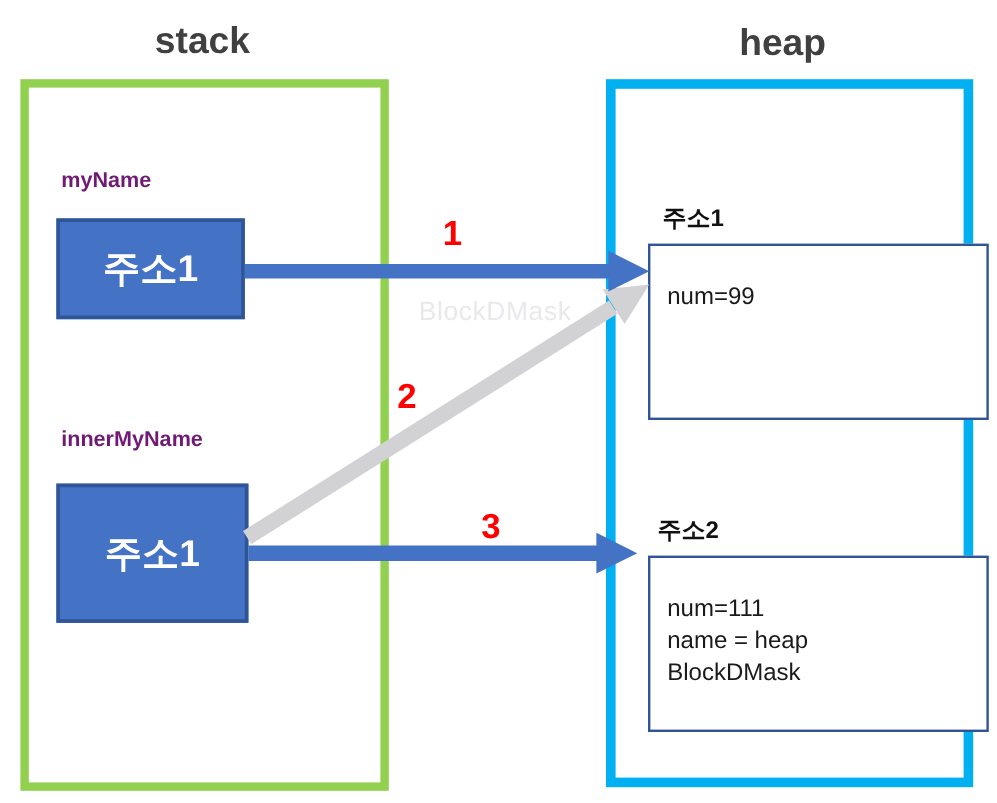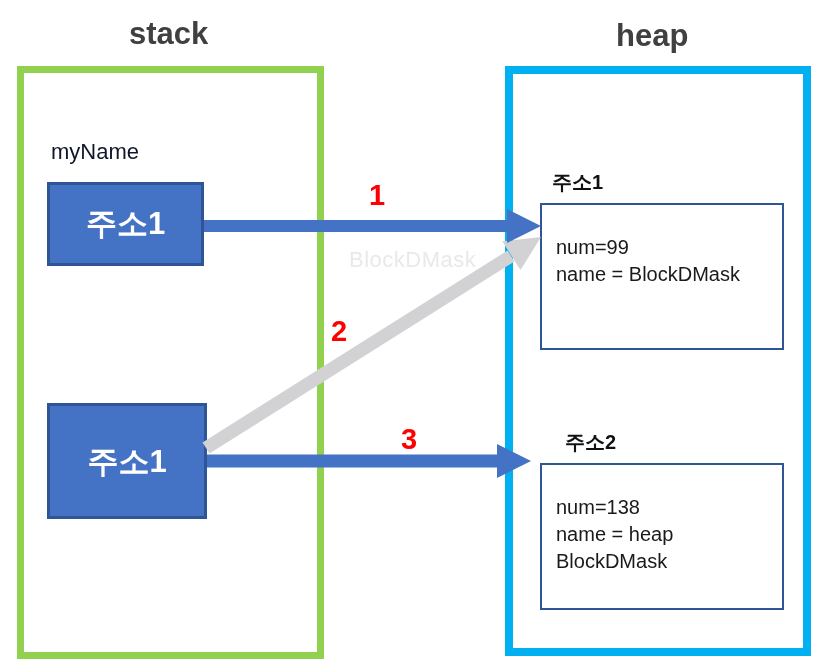--- a/index.html
+++ b/index.html
@@ -17,43 +17,43 @@
   .stack-region {
     position:absolute; left:17px; top:66px; width:307px; height:593px;
     border:7px solid #92D050; box-sizing:border-box; background:transparent;
   }
   .heap-region {
     position:absolute; left:505px; top:66px; width:306px; height:590px;
     border:8px solid #00B0F0; box-sizing:border-box; background:transparent;
   }
 
   .var-label {
-    position:absolute; font-size:22px; font-weight:normal; color:#0f172a; line-height:1;
+    position:absolute; font-size:18px; font-weight:bold; color:#701a75; line-height:1;
   }
   .myname-label      { left:51px; top:141px; }
   .innermyname-label { left:51px; top:357px; }
 
   .addr-box {
     position:absolute; background:#4472C4; border:3px solid #2F5597;
     box-sizing:border-box; color:#ffffff; font-weight:bold;
     display:flex; flex-direction:column; align-items:center; justify-content:center;
     text-align:center; z-index:2;
   }
   .addr-box-1 { left:47px; top:182px; width:157px; height:84px; font-size:31px; }
   .addr-box-2 { left:47px; top:403px; width:160px; height:116px; font-size:31px; line-height:39px; }
   .addr-box span { display:block; }
 
   .heap-addr-label {
     position:absolute; font-size:20px; font-weight:bold; color:#111; line-height:1;
   }
   .heap-addr-1 { left:552px; top:172px; }
-  .heap-addr-2 { left:565px; top:432px; }
+  .heap-addr-2 { left:548px; top:432px; }
 
   .heap-obj-box {
-    position:absolute; width:244px; height:147px; background:#ffffff;
+    position:absolute; width:284px; height:147px; background:#ffffff;
     border:2px solid #2F5597; box-sizing:border-box;
     padding:29px 6px 0 14px; font-size:20px; color:#1a1a1a; line-height:27px;
     z-index:1;
   }
   .heap-obj-1 { left:540px; top:203px; }
   .heap-obj-2 { left:540px; top:463px; }
 
   .watermark {
     position:absolute; left:349px; top:249px; font-size:22px;
     color:#E9E9EB; letter-spacing:0.5px; z-index:0; line-height:1;
@@ -83,33 +83,33 @@
   <div class="stack-region"></div>
   <div class="heap-region"></div>
 
   <div class="watermark">BlockDMask</div>
 
   <div class="var-label myname-label">myName</div>
   <div class="addr-box addr-box-1">
     <span>주소1</span>
   </div>
 
+  <div class="var-label innermyname-label">innerMyName</div>
   <div class="addr-box addr-box-2">
     <span>주소1</span>
   </div>
 
   <div class="heap-addr-label heap-addr-1">주소1</div>
   <div class="heap-obj-box heap-obj-1">
     <div>num=99</div>
-    <div>name = BlockDMask</div>
   </div>
 
   <div class="heap-addr-label heap-addr-2">주소2</div>
   <div class="heap-obj-box heap-obj-2">
-    <div>num=138</div>
+    <div>num=111</div>
     <div>name = heap</div>
     <div>BlockDMask</div>
   </div>
 
   <svg class="arrow-layer" viewBox="0 0 831 669" xmlns="http://www.w3.org/2000/svg">
 
     <line x1="206" y1="448" x2="511" y2="256" stroke="#D2D2D4" stroke-width="13"></line>
     <polygon points="541,237 502.3,241.3 520.5,270.1" fill="#D2D2D4"></polygon>
 
     <line x1="204" y1="226" x2="508" y2="226" stroke="#4472C4" stroke-width="12"></line>

